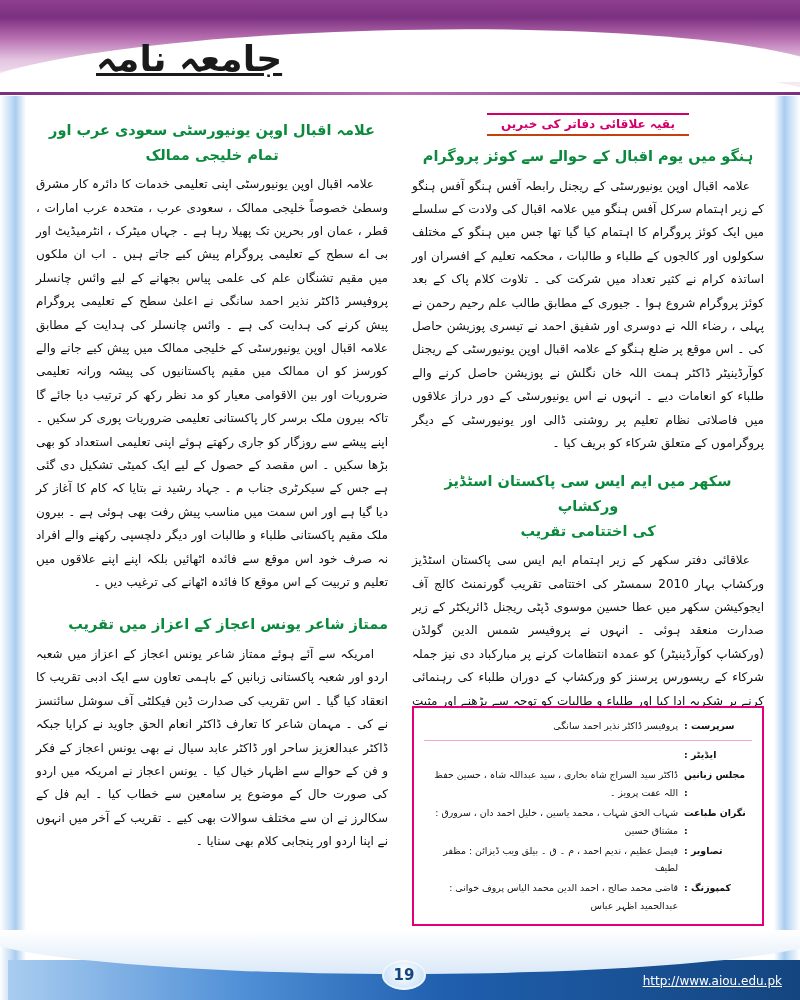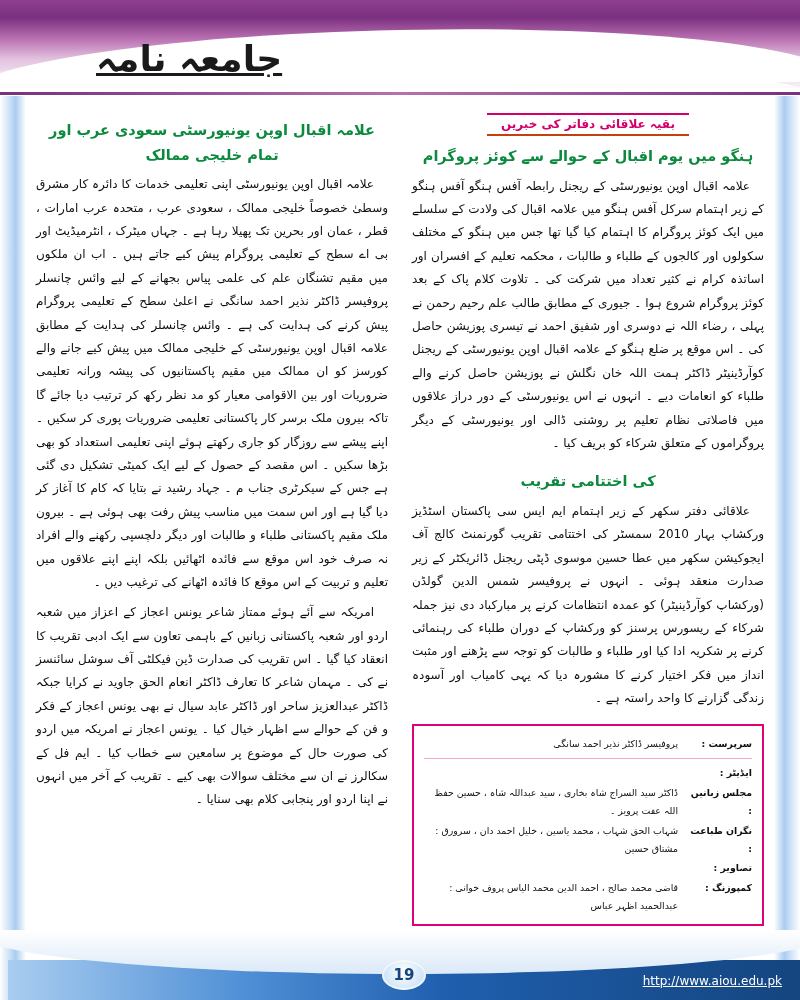--- a/index.html
+++ b/index.html
@@ -93,21 +93,21 @@
     padding: 8px 10px 8px 10px;
     direction: rtl;
     background: #fff;
   }
   .cr-row {
     display: flex; flex-direction: row; align-items: baseline;
     font-size: 9.4px; line-height: 1.9; color: #111;
     border-bottom: 0; padding: 1px 0;
   }
   .cr-row .lbl {
-    width: 74px; flex: 0 0 74px; text-align: right;
+    width: 74px; flex: 0 0 74px; text-align: left;
     font-weight: 700; padding-left: 6px;
   }
   .cr-row .val { flex: 1 1 auto; text-align: right; }
   .cr-hr { height:1px; background:#e2007a; opacity:.35; margin: 4px 0; }
 
   
   .footer {
     position: absolute; left: 8px; right: 0; bottom: 0; height: 62px;
   }
   .footer .band {
@@ -152,34 +152,36 @@
   <div class="cols">
 
     <div class="col">
       <div class="heading-green">
         <div>علامہ اقبال اوپن یونیورسٹی سعودی عرب اور تمام خلیجی ممالک</div>
       </div>
       <div class="urdu">
         <p>علامہ اقبال اوپن یونیورسٹی اپنی تعلیمی خدمات کا دائرہ کار مشرق وسطیٰ خصوصاً خلیجی ممالک ، سعودی عرب ، متحدہ عرب امارات ، قطر ، عمان اور بحرین تک پھیلا رہا ہے ۔ جہاں میٹرک ، انٹرمیڈیٹ اور بی اے سطح کے تعلیمی پروگرام پیش کیے جاتے ہیں ۔ اب ان ملکوں میں مقیم تشنگان علم کی علمی پیاس بجھانے کے لیے وائس چانسلر پروفیسر ڈاکٹر نذیر احمد سانگی نے اعلیٰ سطح کے تعلیمی پروگرام پیش کرنے کی ہدایت کی ہے ۔ وائس چانسلر کی ہدایت کے مطابق علامہ اقبال اوپن یونیورسٹی کے خلیجی ممالک میں پیش کیے جانے والے کورسز کو ان ممالک میں مقیم پاکستانیوں کی پیشہ ورانہ تعلیمی ضروریات اور بین الاقوامی معیار کو مد نظر رکھ کر ترتیب دیا جائے گا تاکہ بیرون ملک برسر کار پاکستانی تعلیمی ضروریات پوری کر سکیں ۔ اپنے پیشے سے روزگار کو جاری رکھتے ہوئے اپنی تعلیمی استعداد کو بھی بڑھا سکیں ۔ اس مقصد کے حصول کے لیے ایک کمیٹی تشکیل دی گئی ہے جس کے سیکرٹری جناب م ۔ جہاد رشید نے بتایا کہ کام کا آغاز کر دیا گیا ہے اور اس سمت میں مناسب پیش رفت بھی ہوئی ہے ۔ بیرون ملک مقیم پاکستانی طلباء و طالبات اور دیگر دلچسپی رکھنے والے افراد نہ صرف خود اس موقع سے فائدہ اٹھائیں بلکہ اپنے اپنے علاقوں میں تعلیم و تربیت کے اس موقع کا فائدہ اٹھانے کی ترغیب دیں ۔</p>
       </div>
 
+      <div class="heading-green right" style="margin-top:18px;">ممتاز شاعر یونس اعجاز کے اعزاز میں تقریب</div>
       <div class="urdu">
         <p>امریکہ سے آئے ہوئے ممتاز شاعر یونس اعجاز کے اعزاز میں شعبہ اردو اور شعبہ پاکستانی زبانیں کے باہمی تعاون سے ایک ادبی تقریب کا انعقاد کیا گیا ۔ اس تقریب کی صدارت ڈین فیکلٹی آف سوشل سائنسز نے کی ۔ مہمان شاعر کا تعارف ڈاکٹر انعام الحق جاوید نے کرایا جبکہ ڈاکٹر عبدالعزیز ساحر اور ڈاکٹر عابد سیال نے بھی یونس اعجاز کے فکر و فن کے حوالے سے اظہار خیال کیا ۔ یونس اعجاز نے امریکہ میں اردو کی صورت حال کے موضوع پر سامعین سے خطاب کیا ۔ ایم فل کے سکالرز نے ان سے مختلف سوالات بھی کیے ۔ تقریب کے آخر میں انہوں نے اپنا اردو اور پنجابی کلام بھی سنایا ۔</p>
       </div>
     </div>
 
     <div class="col">
       <div class="section-tag">بقیہ  علاقائی دفاتر کی خبریں</div>
 
       <div class="heading-green">ہنگو میں یوم اقبال کے حوالے سے کوئز پروگرام</div>
       <div class="urdu">
         <p>علامہ اقبال اوپن یونیورسٹی کے ریجنل رابطہ آفس ہنگو آفس ہنگو کے زیر اہتمام سرکل آفس ہنگو میں علامہ اقبال کی ولادت کے سلسلے میں ایک کوئز پروگرام کا اہتمام کیا گیا تھا جس میں ہنگو کے مختلف سکولوں اور کالجوں کے طلباء و طالبات ، محکمہ تعلیم کے افسران اور اساتذہ کرام نے کثیر تعداد میں شرکت کی ۔ تلاوت کلام پاک کے بعد کوئز پروگرام شروع ہوا ۔ جیوری کے مطابق طالب علم رحیم رحمن نے پہلی ، رضاء اللہ نے دوسری اور شفیق احمد نے تیسری پوزیشن حاصل کی ۔ اس موقع پر ضلع ہنگو کے علامہ اقبال اوپن یونیورسٹی کے ریجنل کوآرڈینیٹر ڈاکٹر ہمت اللہ خان نگلش نے پوزیشن حاصل کرنے والے طلباء کو انعامات دیے ۔ انہوں نے اس یونیورسٹی کے دور دراز علاقوں میں فاصلاتی نظام تعلیم پر روشنی ڈالی اور یونیورسٹی کے دیگر پروگراموں کے متعلق شرکاء کو بریف کیا ۔</p>
       </div>
 
       <div class="heading-green" style="margin-top:14px;">
+        <div>سکھر میں ایم ایس سی پاکستان اسٹڈیز ورکشاپ</div>
         <div>کی اختتامی تقریب</div>
       </div>
       <div class="urdu">
         <p>علاقائی دفتر سکھر کے زیر اہتمام ایم ایس سی پاکستان اسٹڈیز ورکشاپ بہار 2010 سمسٹر کی اختتامی تقریب گورنمنٹ کالج آف ایجوکیشن سکھر میں عطا حسین موسوی ڈپٹی ریجنل ڈائریکٹر کے زیر صدارت منعقد ہوئی ۔ انہوں نے پروفیسر شمس الدین گولڈن (ورکشاپ کوآرڈینیٹر) کو عمدہ انتظامات کرنے پر مبارکباد دی نیز جملہ شرکاء کے ریسورس پرسنز کو ورکشاپ کے دوران طلباء کی رہنمائی کرنے پر شکریہ ادا کیا اور طلباء و طالبات کو توجہ سے پڑھنے اور مثبت انداز میں فکر اختیار کرنے کا مشورہ دیا کہ یہی کامیاب اور آسودہ زندگی گزارنے کا واحد راستہ ہے ۔</p>
       </div>
 
       <div class="credits">
         <div class="cr-row">
           <div class="lbl">سرپرست :</div>
           <div class="val">پروفیسر ڈاکٹر نذیر احمد سانگی</div>
@@ -192,20 +194,21 @@
         <div class="cr-row">
           <div class="lbl">مجلس زبانیں :</div>
           <div class="val">ڈاکٹر سید السراج شاہ بخاری ، سید عبداللہ شاہ ، حسین حفظ اللہ عفت پرویز ۔</div>
         </div>
         <div class="cr-row">
           <div class="lbl">نگران طباعت :</div>
           <div class="val">شہاب الحق شہاب ، محمد یاسین ، خلیل احمد دان ، سرورق : مشتاق حسین</div>
         </div>
         <div class="cr-row">
           <div class="lbl">تصاویر :</div>
+          <div class="val">فیصل عظیم ، ندیم احمد ، م ۔ ق ۔ بیلق     ویب ڈیزائن : مظفر لطیف</div>
         </div>
         <div class="cr-row">
           <div class="lbl">کمپوزنگ :</div>
           <div class="val">قاضی محمد صالح ، احمد الدین محمد الیاس     پروف خوانی : عبدالحمید اظہر عباس</div>
         </div>
       </div>
     </div>
 
   </div>
 

